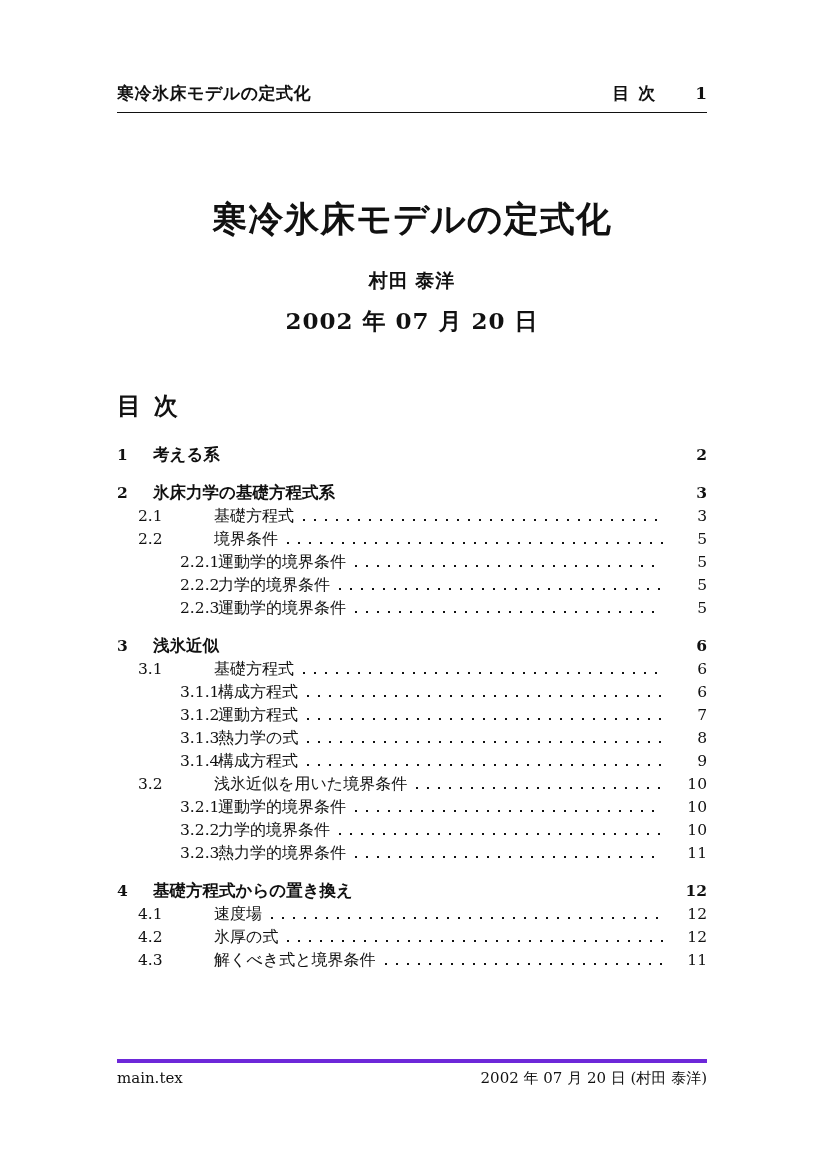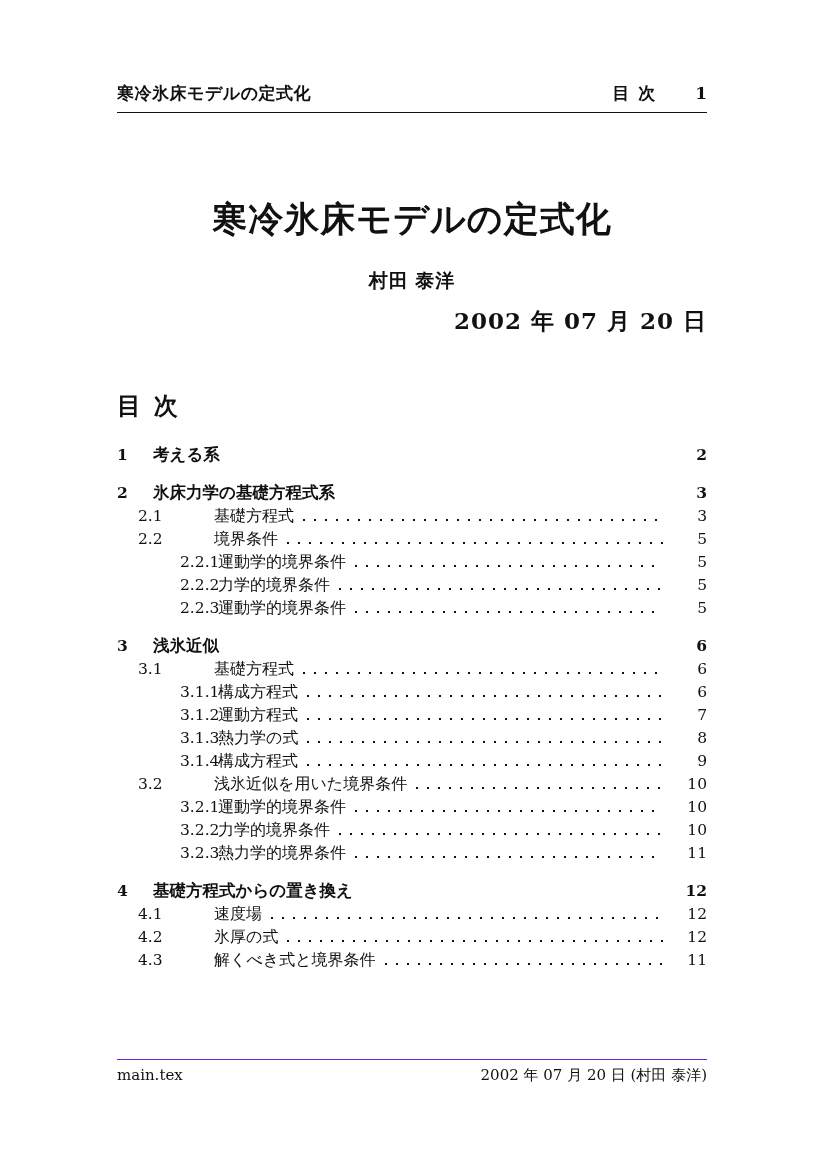--- a/index.html
+++ b/index.html
@@ -43,21 +43,21 @@
     font-weight:bold; font-size:35px; letter-spacing:1px;
   }
   .doc-author{
     position:absolute; top:268px; left:0; right:0;
     text-align:center;
     font-family:"Liberation Sans","DejaVu Sans",sans-serif;
     font-weight:bold; font-size:19px; letter-spacing:1px;
   }
   .doc-date{
     position:absolute; top:306px; left:0; right:0;
-    text-align:right;
+    text-align:center;
     font-family:"DejaVu Serif","Liberation Serif",serif;
     font-weight:bold; font-size:23px; letter-spacing:1px;
   }
   
   .toc-heading{
     position:absolute; top:390px; left:0;
     font-family:"Liberation Sans","DejaVu Sans",sans-serif;
     font-weight:bold; font-size:24px; letter-spacing:3px;
   }
   .toc-list{
@@ -96,21 +96,21 @@
   .toc-row.lvl2{ padding-left:21px; }
   .toc-row.lvl2 .toc-num{ width:40px; }
   .toc-row.lvl2 .toc-label{ font-family:"Liberation Serif","DejaVu Serif",serif;margin-left:36px; }
   
   .toc-row.lvl3{ padding-left:63px; }
   .toc-row.lvl3 .toc-num{ width:38px; }
   .toc-row.lvl3 .toc-label{ font-family:"Liberation Serif","DejaVu Serif",serif; }
   
   .footer{
     position:absolute; top:1059px; left:0; right:0;
-    border-top:1px solid #6d28d9;
+    border-top:4px solid #6d28d9;
     padding-top:6px;
     display:flex; align-items:baseline;
     font-family:"DejaVu Serif","Liberation Serif",serif;
     font-size:15px;
   }
   .footer-right{ margin-left:auto; }
 </style>
 </head>
 <body>
 

